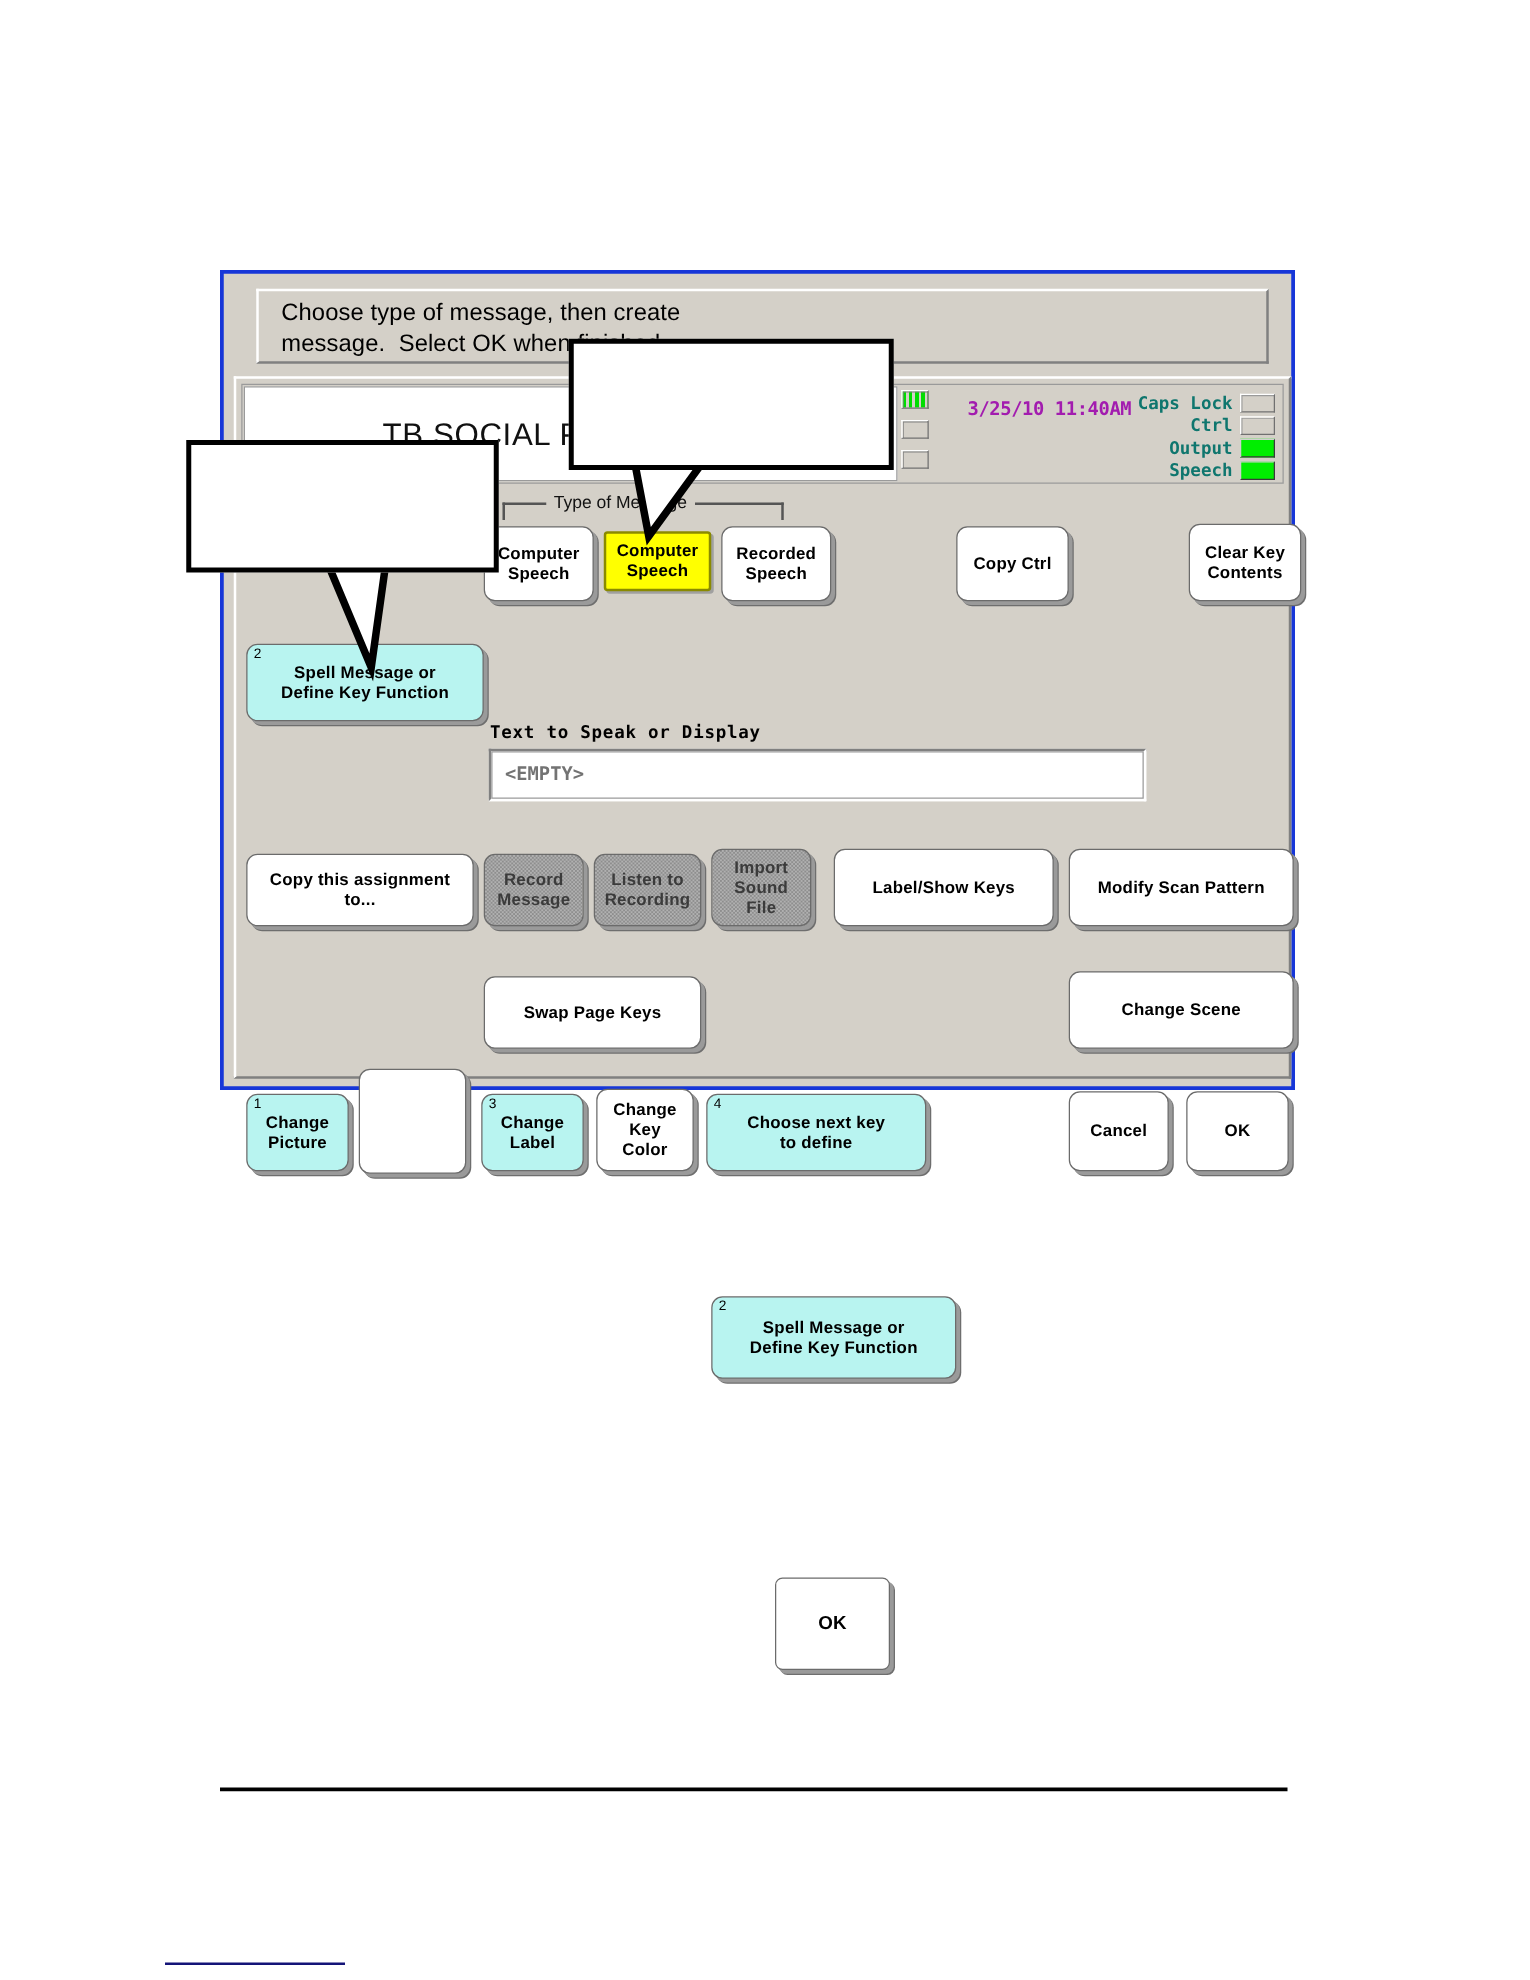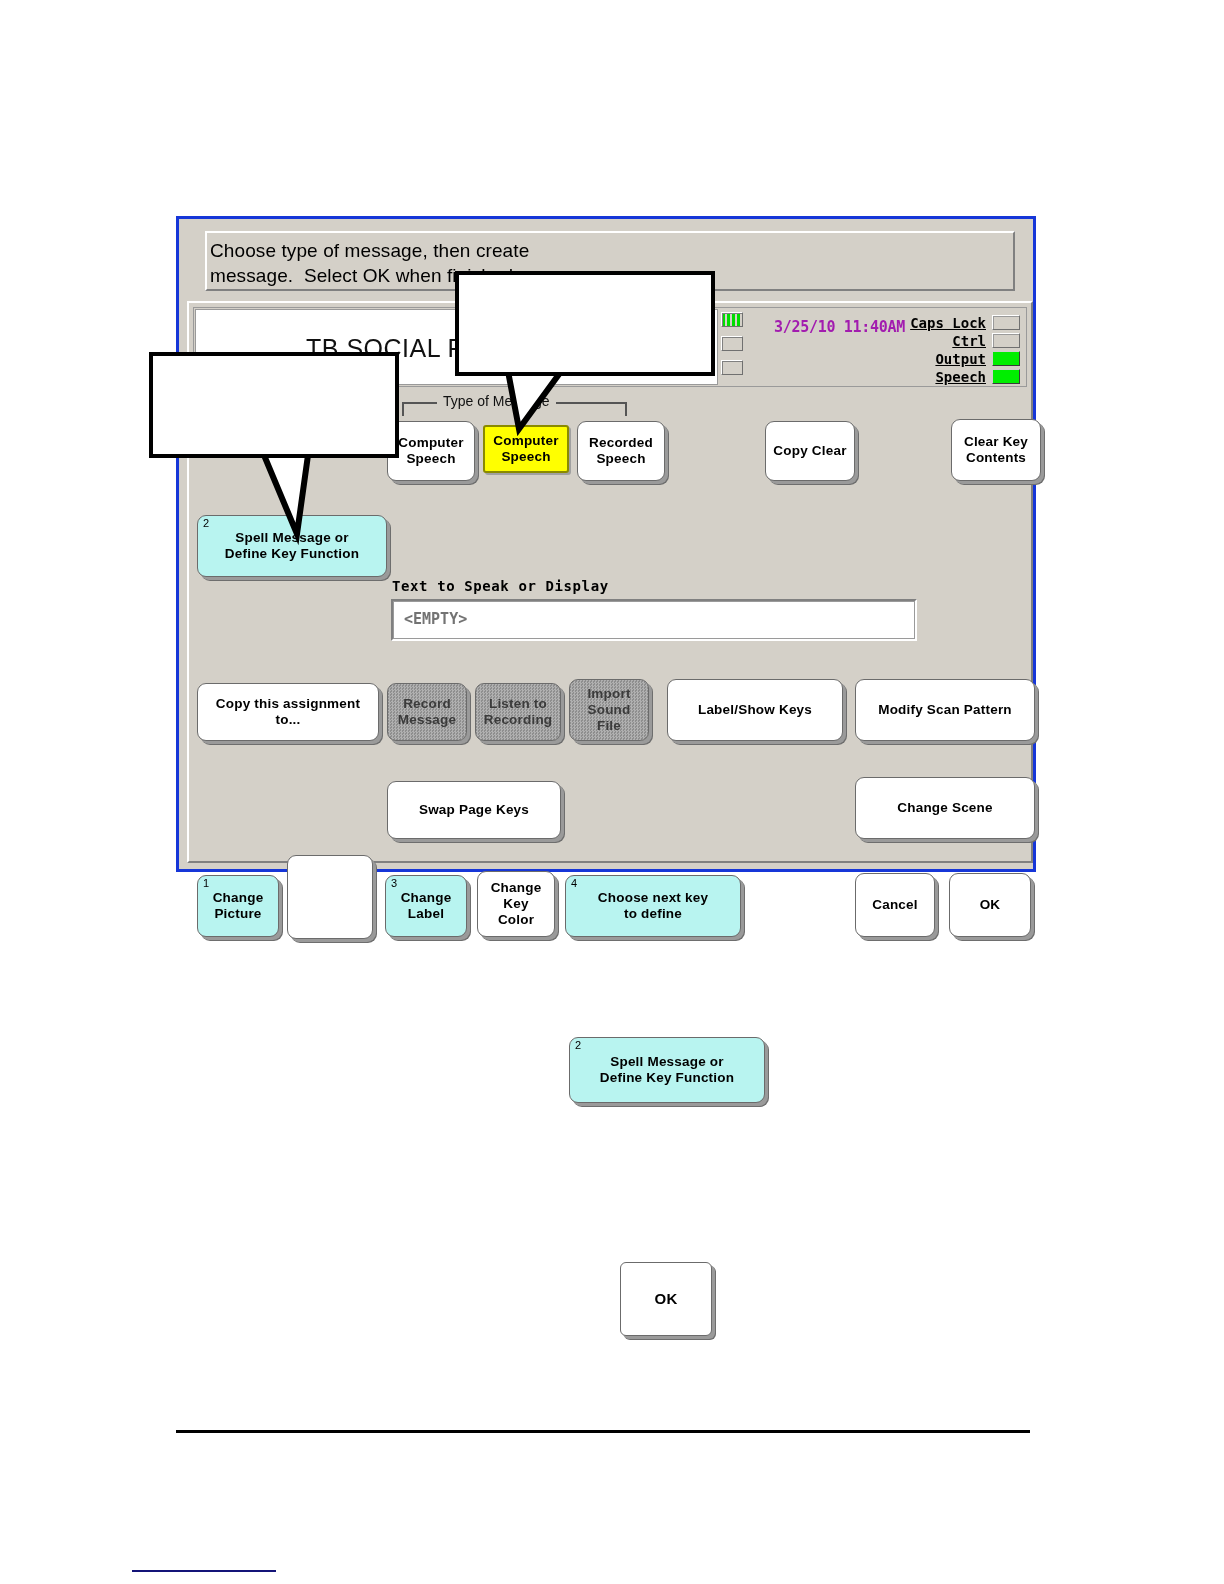--- a/index.html
+++ b/index.html
@@ -21,21 +21,21 @@
   }
 
   
   #prompt-banner{
     position:absolute; left:26px; top:12px;
     width:810px; height:60px;
     background:#d4d0c8;
     border:2px solid #ffffff;
     border-right-color:#808080; border-bottom-color:#808080;
     box-sizing:border-box;
-    padding:5px 0 0 3px;
+    padding:5px 0 0 18px;
   }
   #prompt-banner .line{
     font-size:19px; color:#000; letter-spacing:.1px; line-height:25px;
     white-space:pre;
   }
 
   
   #device-screen{
     position:absolute; left:8px; top:82px;
     width:846px; height:562px;
@@ -81,23 +81,22 @@
   }
   #indicator-list{
     position:absolute; right:6px; top:6px; width:160px;
   }
   .ind-row{
     display:flex; align-items:center; justify-content:flex-end;
     height:17px; margin-bottom:1px;
   }
   .ind-label{
     font-family:"DejaVu Sans Mono", monospace;
-    font-size:14px; font-weight:bold; color:#000000; margin-right:6px;
+    font-size:14px; font-weight:bold; color:#0f766e; margin-right:6px;
     white-space:nowrap;
-    text-decoration:underline;
   }
   .ind-led{
     width:26px;height:13px;background:#d4d0c8;
     border:1px solid #ffffff; border-right-color:#707070; border-bottom-color:#707070;
     box-shadow: inset 1px 1px 0 #9a9a9a;
   }
   .ind-led.on{ background:#00ee00; box-shadow:none; border-color:#cfcfcf #3a3a3a #3a3a3a #cfcfcf; }
 
   
   .key{
@@ -240,21 +239,21 @@
 
     <div class="key" style="left:198px;top:118px;width:88px;height:60px;">Computer
 Speech</div>
 
     <div class="key yellow" style="left:294px;top:122px;width:86px;height:48px;">Computer
 Speech</div>
 
     <div class="key" style="left:388px;top:118px;width:88px;height:60px;">Recorded
 Speech</div>
 
-    <div class="key" style="left:576px;top:118px;width:90px;height:60px;">Copy Clear</div>
+    <div class="key" style="left:576px;top:118px;width:90px;height:60px;">Copy Ctrl</div>
     <div class="key" style="left:762px;top:116px;width:90px;height:62px;">Clear Key
 Contents</div>
 
     <div class="key cyan" style="left:8px;top:212px;width:190px;height:62px;">
       <span class="badge">2</span>
       <span>Spell Message or
 Define Key Function</span>
     </div>
 
     <div id="text-field-label">Text to Speak or Display</div>

